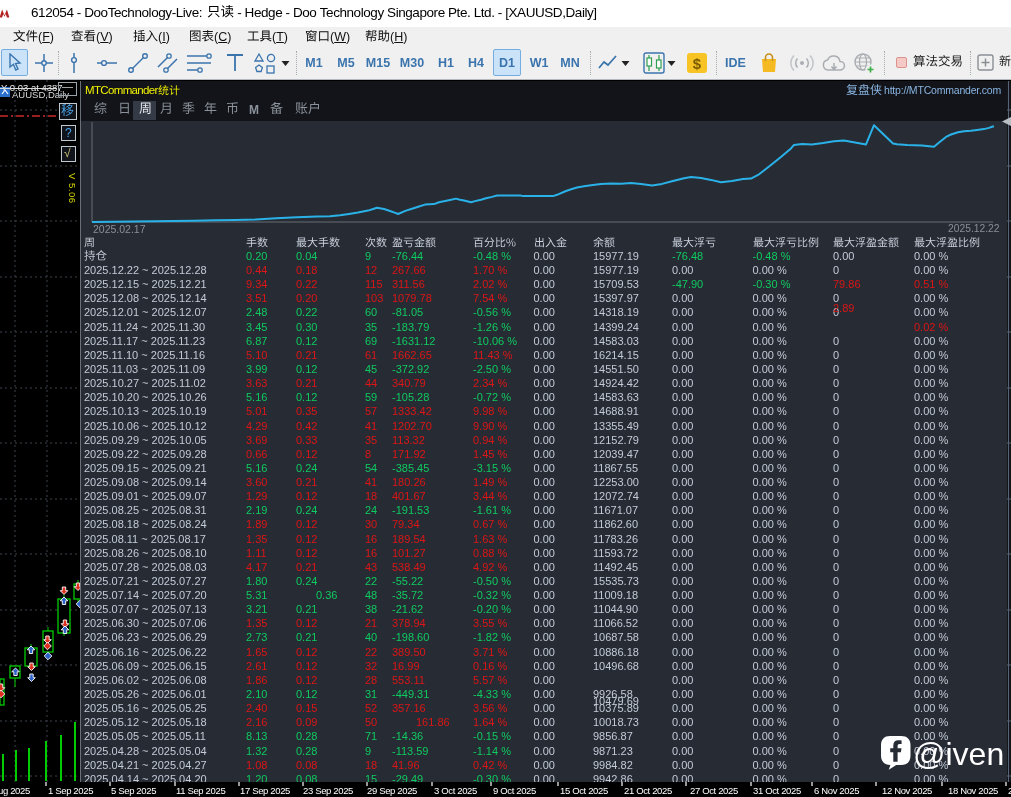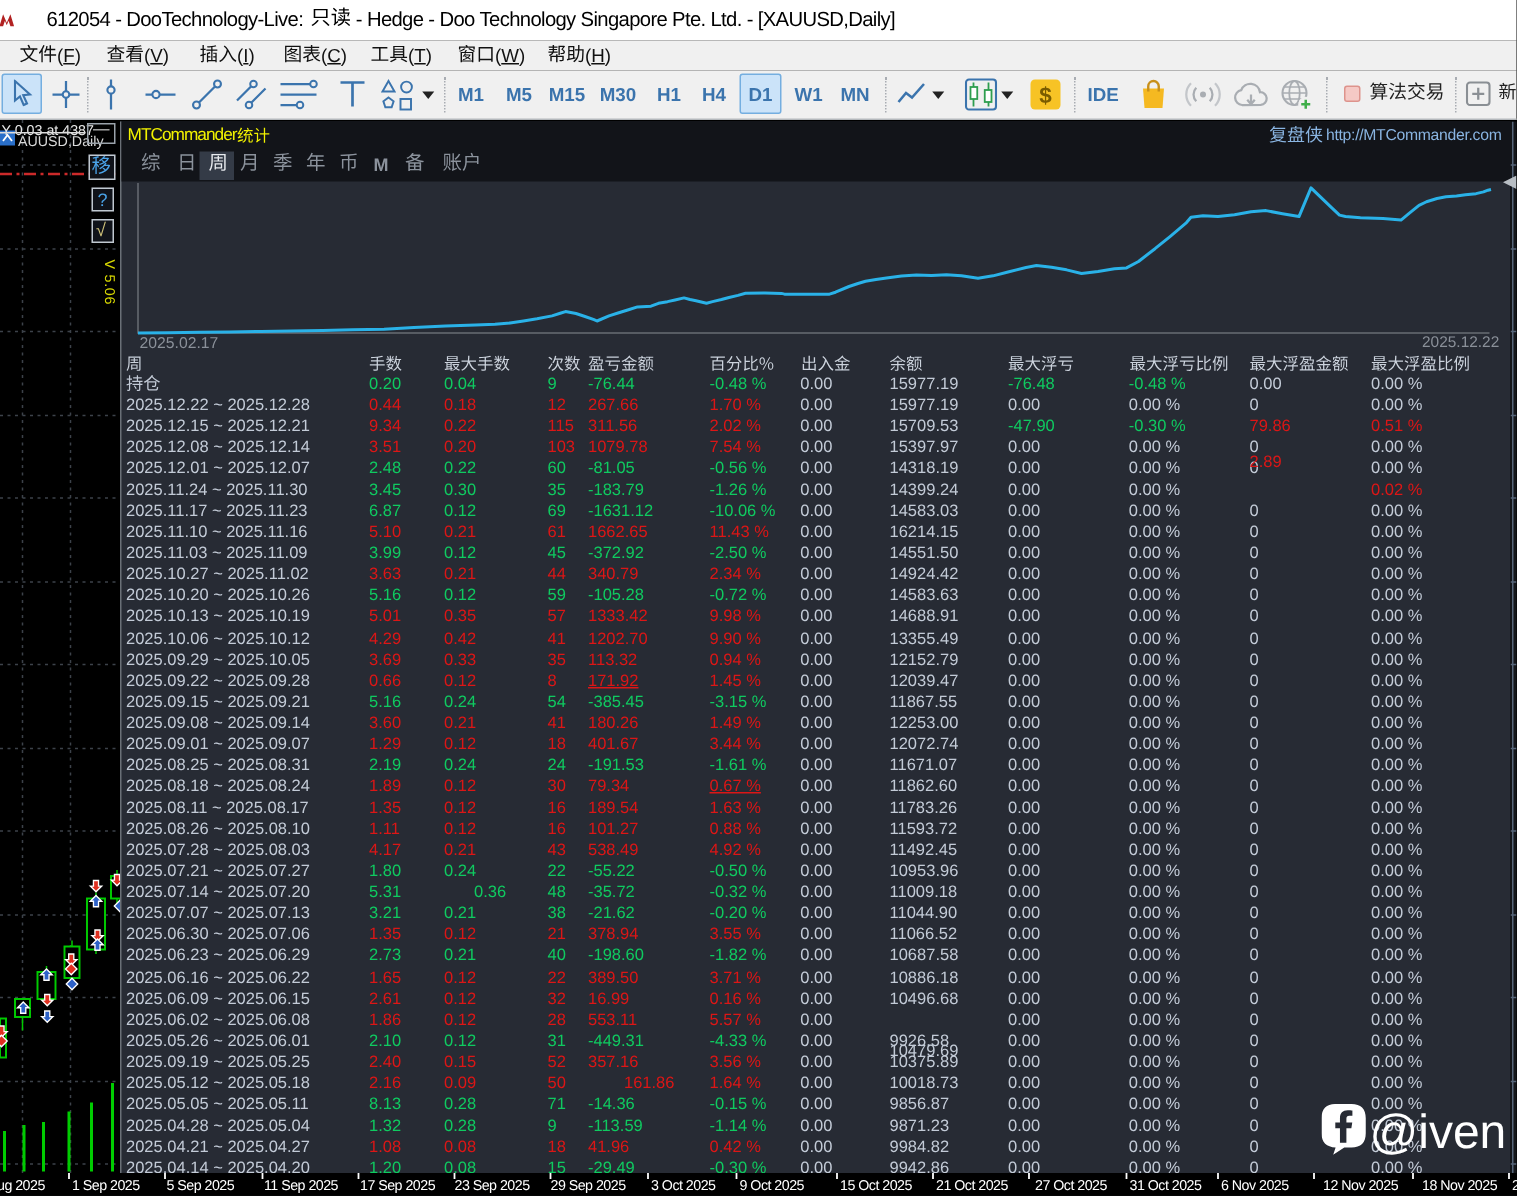--- a/index.html
+++ b/index.html
@@ -469,21 +469,21 @@
 <div style="position:absolute;left:533.5px;top:433.6px;font:normal 11px 'Liberation Sans',sans-serif;color:#c3cbd7;white-space:nowrap;line-height:13px;">0.00</div>
 <div style="position:absolute;left:593px;top:433.6px;font:normal 11px 'Liberation Sans',sans-serif;color:#c3cbd7;white-space:nowrap;line-height:13px;">12152.79</div>
 <div style="position:absolute;left:672px;top:433.6px;font:normal 11px 'Liberation Sans',sans-serif;color:#c3cbd7;white-space:nowrap;line-height:13px;">0.00</div>
 <div style="position:absolute;left:752.5px;top:433.6px;font:normal 11px 'Liberation Sans',sans-serif;color:#c3cbd7;white-space:nowrap;line-height:13px;">0.00 %</div>
 <div style="position:absolute;left:833px;top:433.6px;font:normal 11px 'Liberation Sans',sans-serif;color:#c3cbd7;white-space:nowrap;line-height:13px;">0</div>
 <div style="position:absolute;left:914px;top:433.6px;font:normal 11px 'Liberation Sans',sans-serif;color:#c3cbd7;white-space:nowrap;line-height:13px;">0.00 %</div>
 <div style="position:absolute;left:84px;top:447.7px;font:normal 11px 'Liberation Sans',sans-serif;color:#c3cbd7;white-space:nowrap;line-height:13px;">2025.09.22 ~ 2025.09.28</div>
 <div style="position:absolute;left:246px;top:447.7px;font:normal 11px 'Liberation Sans',sans-serif;color:#dc1616;white-space:nowrap;line-height:13px;">0.66</div>
 <div style="position:absolute;left:296px;top:447.7px;font:normal 11px 'Liberation Sans',sans-serif;color:#dc1616;white-space:nowrap;line-height:13px;">0.12</div>
 <div style="position:absolute;left:365px;top:447.7px;font:normal 11px 'Liberation Sans',sans-serif;color:#dc1616;white-space:nowrap;line-height:13px;">8</div>
-<div style="position:absolute;left:392px;top:447.7px;font:normal 11px 'Liberation Sans',sans-serif;color:#dc1616;white-space:nowrap;line-height:13px;text-decoration:underline;">171.92</div>
+<div style="position:absolute;left:392px;top:447.7px;font:normal 11px 'Liberation Sans',sans-serif;color:#dc1616;white-space:nowrap;line-height:13px;">171.92</div>
 <div style="position:absolute;left:473px;top:447.7px;font:normal 11px 'Liberation Sans',sans-serif;color:#dc1616;white-space:nowrap;line-height:13px;">1.45 %</div>
 <div style="position:absolute;left:533.5px;top:447.7px;font:normal 11px 'Liberation Sans',sans-serif;color:#c3cbd7;white-space:nowrap;line-height:13px;">0.00</div>
 <div style="position:absolute;left:593px;top:447.7px;font:normal 11px 'Liberation Sans',sans-serif;color:#c3cbd7;white-space:nowrap;line-height:13px;">12039.47</div>
 <div style="position:absolute;left:672px;top:447.7px;font:normal 11px 'Liberation Sans',sans-serif;color:#c3cbd7;white-space:nowrap;line-height:13px;">0.00</div>
 <div style="position:absolute;left:752.5px;top:447.7px;font:normal 11px 'Liberation Sans',sans-serif;color:#c3cbd7;white-space:nowrap;line-height:13px;">0.00 %</div>
 <div style="position:absolute;left:833px;top:447.7px;font:normal 11px 'Liberation Sans',sans-serif;color:#c3cbd7;white-space:nowrap;line-height:13px;">0</div>
 <div style="position:absolute;left:914px;top:447.7px;font:normal 11px 'Liberation Sans',sans-serif;color:#c3cbd7;white-space:nowrap;line-height:13px;">0.00 %</div>
 <div style="position:absolute;left:84px;top:461.9px;font:normal 11px 'Liberation Sans',sans-serif;color:#c3cbd7;white-space:nowrap;line-height:13px;">2025.09.15 ~ 2025.09.21</div>
 <div style="position:absolute;left:246px;top:461.9px;font:normal 11px 'Liberation Sans',sans-serif;color:#0fca60;white-space:nowrap;line-height:13px;">5.16</div>
 <div style="position:absolute;left:296px;top:461.9px;font:normal 11px 'Liberation Sans',sans-serif;color:#0fca60;white-space:nowrap;line-height:13px;">0.24</div>
@@ -530,21 +530,21 @@
 <div style="position:absolute;left:593px;top:504.2px;font:normal 11px 'Liberation Sans',sans-serif;color:#c3cbd7;white-space:nowrap;line-height:13px;">11671.07</div>
 <div style="position:absolute;left:672px;top:504.2px;font:normal 11px 'Liberation Sans',sans-serif;color:#c3cbd7;white-space:nowrap;line-height:13px;">0.00</div>
 <div style="position:absolute;left:752.5px;top:504.2px;font:normal 11px 'Liberation Sans',sans-serif;color:#c3cbd7;white-space:nowrap;line-height:13px;">0.00 %</div>
 <div style="position:absolute;left:833px;top:504.2px;font:normal 11px 'Liberation Sans',sans-serif;color:#c3cbd7;white-space:nowrap;line-height:13px;">0</div>
 <div style="position:absolute;left:914px;top:504.2px;font:normal 11px 'Liberation Sans',sans-serif;color:#c3cbd7;white-space:nowrap;line-height:13px;">0.00 %</div>
 <div style="position:absolute;left:84px;top:518.4px;font:normal 11px 'Liberation Sans',sans-serif;color:#c3cbd7;white-space:nowrap;line-height:13px;">2025.08.18 ~ 2025.08.24</div>
 <div style="position:absolute;left:246px;top:518.4px;font:normal 11px 'Liberation Sans',sans-serif;color:#dc1616;white-space:nowrap;line-height:13px;">1.89</div>
 <div style="position:absolute;left:296px;top:518.4px;font:normal 11px 'Liberation Sans',sans-serif;color:#dc1616;white-space:nowrap;line-height:13px;">0.12</div>
 <div style="position:absolute;left:365px;top:518.4px;font:normal 11px 'Liberation Sans',sans-serif;color:#dc1616;white-space:nowrap;line-height:13px;">30</div>
 <div style="position:absolute;left:392px;top:518.4px;font:normal 11px 'Liberation Sans',sans-serif;color:#dc1616;white-space:nowrap;line-height:13px;">79.34</div>
-<div style="position:absolute;left:473px;top:518.4px;font:normal 11px 'Liberation Sans',sans-serif;color:#dc1616;white-space:nowrap;line-height:13px;text-decoration:underline;">0.67 %</div>
+<div style="position:absolute;left:473px;top:518.4px;font:normal 11px 'Liberation Sans',sans-serif;color:#dc1616;white-space:nowrap;line-height:13px;">0.67 %</div>
 <div style="position:absolute;left:533.5px;top:518.4px;font:normal 11px 'Liberation Sans',sans-serif;color:#c3cbd7;white-space:nowrap;line-height:13px;">0.00</div>
 <div style="position:absolute;left:593px;top:518.4px;font:normal 11px 'Liberation Sans',sans-serif;color:#c3cbd7;white-space:nowrap;line-height:13px;">11862.60</div>
 <div style="position:absolute;left:672px;top:518.4px;font:normal 11px 'Liberation Sans',sans-serif;color:#c3cbd7;white-space:nowrap;line-height:13px;">0.00</div>
 <div style="position:absolute;left:752.5px;top:518.4px;font:normal 11px 'Liberation Sans',sans-serif;color:#c3cbd7;white-space:nowrap;line-height:13px;">0.00 %</div>
 <div style="position:absolute;left:833px;top:518.4px;font:normal 11px 'Liberation Sans',sans-serif;color:#c3cbd7;white-space:nowrap;line-height:13px;">0</div>
 <div style="position:absolute;left:914px;top:518.4px;font:normal 11px 'Liberation Sans',sans-serif;color:#c3cbd7;white-space:nowrap;line-height:13px;">0.00 %</div>
 <div style="position:absolute;left:84px;top:532.5px;font:normal 11px 'Liberation Sans',sans-serif;color:#c3cbd7;white-space:nowrap;line-height:13px;">2025.08.11 ~ 2025.08.17</div>
 <div style="position:absolute;left:246px;top:532.5px;font:normal 11px 'Liberation Sans',sans-serif;color:#dc1616;white-space:nowrap;line-height:13px;">1.35</div>
 <div style="position:absolute;left:296px;top:532.5px;font:normal 11px 'Liberation Sans',sans-serif;color:#dc1616;white-space:nowrap;line-height:13px;">0.12</div>
 <div style="position:absolute;left:365px;top:532.5px;font:normal 11px 'Liberation Sans',sans-serif;color:#dc1616;white-space:nowrap;line-height:13px;">16</div>
@@ -580,21 +580,21 @@
 <div style="position:absolute;left:752.5px;top:560.8px;font:normal 11px 'Liberation Sans',sans-serif;color:#c3cbd7;white-space:nowrap;line-height:13px;">0.00 %</div>
 <div style="position:absolute;left:833px;top:560.8px;font:normal 11px 'Liberation Sans',sans-serif;color:#c3cbd7;white-space:nowrap;line-height:13px;">0</div>
 <div style="position:absolute;left:914px;top:560.8px;font:normal 11px 'Liberation Sans',sans-serif;color:#c3cbd7;white-space:nowrap;line-height:13px;">0.00 %</div>
 <div style="position:absolute;left:84px;top:574.9px;font:normal 11px 'Liberation Sans',sans-serif;color:#c3cbd7;white-space:nowrap;line-height:13px;">2025.07.21 ~ 2025.07.27</div>
 <div style="position:absolute;left:246px;top:574.9px;font:normal 11px 'Liberation Sans',sans-serif;color:#0fca60;white-space:nowrap;line-height:13px;">1.80</div>
 <div style="position:absolute;left:296px;top:574.9px;font:normal 11px 'Liberation Sans',sans-serif;color:#0fca60;white-space:nowrap;line-height:13px;">0.24</div>
 <div style="position:absolute;left:365px;top:574.9px;font:normal 11px 'Liberation Sans',sans-serif;color:#0fca60;white-space:nowrap;line-height:13px;">22</div>
 <div style="position:absolute;left:392px;top:574.9px;font:normal 11px 'Liberation Sans',sans-serif;color:#0fca60;white-space:nowrap;line-height:13px;">-55.22</div>
 <div style="position:absolute;left:473px;top:574.9px;font:normal 11px 'Liberation Sans',sans-serif;color:#0fca60;white-space:nowrap;line-height:13px;">-0.50 %</div>
 <div style="position:absolute;left:533.5px;top:574.9px;font:normal 11px 'Liberation Sans',sans-serif;color:#c3cbd7;white-space:nowrap;line-height:13px;">0.00</div>
-<div style="position:absolute;left:593px;top:574.9px;font:normal 11px 'Liberation Sans',sans-serif;color:#c3cbd7;white-space:nowrap;line-height:13px;">10953.96</div>
+<div style="position:absolute;left:593px;top:574.9px;font:normal 11px 'Liberation Sans',sans-serif;color:#c3cbd7;white-space:nowrap;line-height:13px;">15535.73</div>
 <div style="position:absolute;left:672px;top:574.9px;font:normal 11px 'Liberation Sans',sans-serif;color:#c3cbd7;white-space:nowrap;line-height:13px;">0.00</div>
 <div style="position:absolute;left:752.5px;top:574.9px;font:normal 11px 'Liberation Sans',sans-serif;color:#c3cbd7;white-space:nowrap;line-height:13px;">0.00 %</div>
 <div style="position:absolute;left:833px;top:574.9px;font:normal 11px 'Liberation Sans',sans-serif;color:#c3cbd7;white-space:nowrap;line-height:13px;">0</div>
 <div style="position:absolute;left:914px;top:574.9px;font:normal 11px 'Liberation Sans',sans-serif;color:#c3cbd7;white-space:nowrap;line-height:13px;">0.00 %</div>
 <div style="position:absolute;left:84px;top:589.0px;font:normal 11px 'Liberation Sans',sans-serif;color:#c3cbd7;white-space:nowrap;line-height:13px;">2025.07.14 ~ 2025.07.20</div>
 <div style="position:absolute;left:246px;top:589.0px;font:normal 11px 'Liberation Sans',sans-serif;color:#0fca60;white-space:nowrap;line-height:13px;">5.31</div>
 <div style="position:absolute;left:296px;top:589.0px;font:normal 11px 'Liberation Sans',sans-serif;color:#0fca60;white-space:nowrap;line-height:13px;padding-left:20px;">0.36</div>
 <div style="position:absolute;left:365px;top:589.0px;font:normal 11px 'Liberation Sans',sans-serif;color:#0fca60;white-space:nowrap;line-height:13px;">48</div>
 <div style="position:absolute;left:392px;top:589.0px;font:normal 11px 'Liberation Sans',sans-serif;color:#0fca60;white-space:nowrap;line-height:13px;">-35.72</div>
 <div style="position:absolute;left:473px;top:589.0px;font:normal 11px 'Liberation Sans',sans-serif;color:#0fca60;white-space:nowrap;line-height:13px;">-0.32 %</div>
@@ -681,21 +681,21 @@
 <div style="position:absolute;left:296px;top:687.9px;font:normal 11px 'Liberation Sans',sans-serif;color:#0fca60;white-space:nowrap;line-height:13px;">0.12</div>
 <div style="position:absolute;left:365px;top:687.9px;font:normal 11px 'Liberation Sans',sans-serif;color:#0fca60;white-space:nowrap;line-height:13px;">31</div>
 <div style="position:absolute;left:392px;top:687.9px;font:normal 11px 'Liberation Sans',sans-serif;color:#0fca60;white-space:nowrap;line-height:13px;">-449.31</div>
 <div style="position:absolute;left:473px;top:687.9px;font:normal 11px 'Liberation Sans',sans-serif;color:#0fca60;white-space:nowrap;line-height:13px;">-4.33 %</div>
 <div style="position:absolute;left:533.5px;top:687.9px;font:normal 11px 'Liberation Sans',sans-serif;color:#c3cbd7;white-space:nowrap;line-height:13px;">0.00</div>
 <div style="position:absolute;left:593px;top:687.9px;font:normal 11px 'Liberation Sans',sans-serif;color:#c3cbd7;white-space:nowrap;line-height:13px;">9926.58</div>
 <div style="position:absolute;left:672px;top:687.9px;font:normal 11px 'Liberation Sans',sans-serif;color:#c3cbd7;white-space:nowrap;line-height:13px;">0.00</div>
 <div style="position:absolute;left:752.5px;top:687.9px;font:normal 11px 'Liberation Sans',sans-serif;color:#c3cbd7;white-space:nowrap;line-height:13px;">0.00 %</div>
 <div style="position:absolute;left:833px;top:687.9px;font:normal 11px 'Liberation Sans',sans-serif;color:#c3cbd7;white-space:nowrap;line-height:13px;">0</div>
 <div style="position:absolute;left:914px;top:687.9px;font:normal 11px 'Liberation Sans',sans-serif;color:#c3cbd7;white-space:nowrap;line-height:13px;">0.00 %</div>
-<div style="position:absolute;left:84px;top:702.1px;font:normal 11px 'Liberation Sans',sans-serif;color:#c3cbd7;white-space:nowrap;line-height:13px;">2025.09.19 ~ 2025.05.25</div>
+<div style="position:absolute;left:84px;top:702.1px;font:normal 11px 'Liberation Sans',sans-serif;color:#c3cbd7;white-space:nowrap;line-height:13px;">2025.05.16 ~ 2025.05.25</div>
 <div style="position:absolute;left:246px;top:702.1px;font:normal 11px 'Liberation Sans',sans-serif;color:#dc1616;white-space:nowrap;line-height:13px;">2.40</div>
 <div style="position:absolute;left:296px;top:702.1px;font:normal 11px 'Liberation Sans',sans-serif;color:#dc1616;white-space:nowrap;line-height:13px;">0.15</div>
 <div style="position:absolute;left:365px;top:702.1px;font:normal 11px 'Liberation Sans',sans-serif;color:#dc1616;white-space:nowrap;line-height:13px;">52</div>
 <div style="position:absolute;left:392px;top:702.1px;font:normal 11px 'Liberation Sans',sans-serif;color:#dc1616;white-space:nowrap;line-height:13px;">357.16</div>
 <div style="position:absolute;left:473px;top:702.1px;font:normal 11px 'Liberation Sans',sans-serif;color:#dc1616;white-space:nowrap;line-height:13px;">3.56 %</div>
 <div style="position:absolute;left:533.5px;top:702.1px;font:normal 11px 'Liberation Sans',sans-serif;color:#c3cbd7;white-space:nowrap;line-height:13px;">0.00</div>
 <div style="position:absolute;left:593px;top:702.1px;font:normal 11px 'Liberation Sans',sans-serif;color:#c3cbd7;white-space:nowrap;line-height:13px;">10375.89</div>
 <div style="position:absolute;left:672px;top:702.1px;font:normal 11px 'Liberation Sans',sans-serif;color:#c3cbd7;white-space:nowrap;line-height:13px;">0.00</div>
 <div style="position:absolute;left:752.5px;top:702.1px;font:normal 11px 'Liberation Sans',sans-serif;color:#c3cbd7;white-space:nowrap;line-height:13px;">0.00 %</div>
 <div style="position:absolute;left:833px;top:702.1px;font:normal 11px 'Liberation Sans',sans-serif;color:#c3cbd7;white-space:nowrap;line-height:13px;">0</div>

